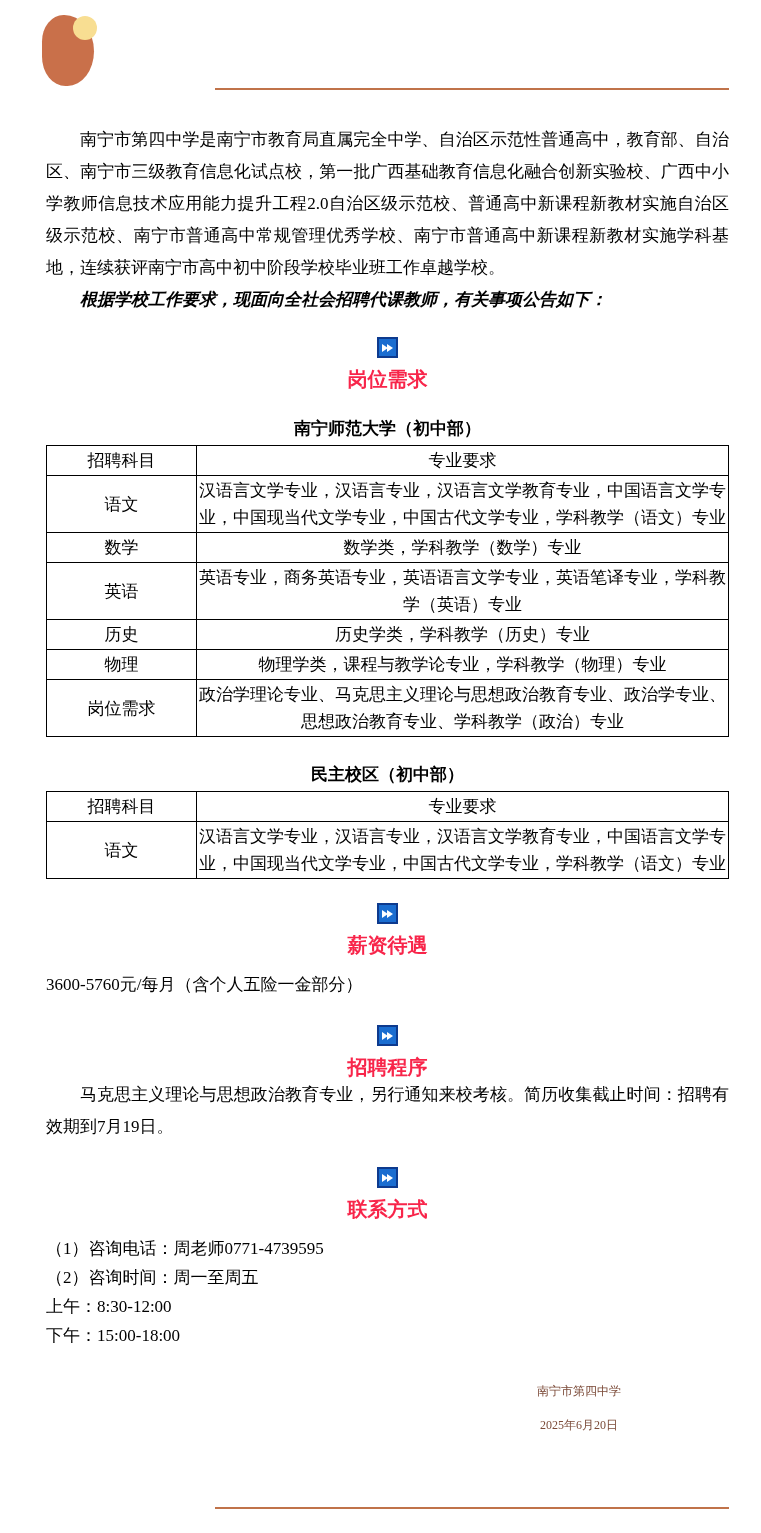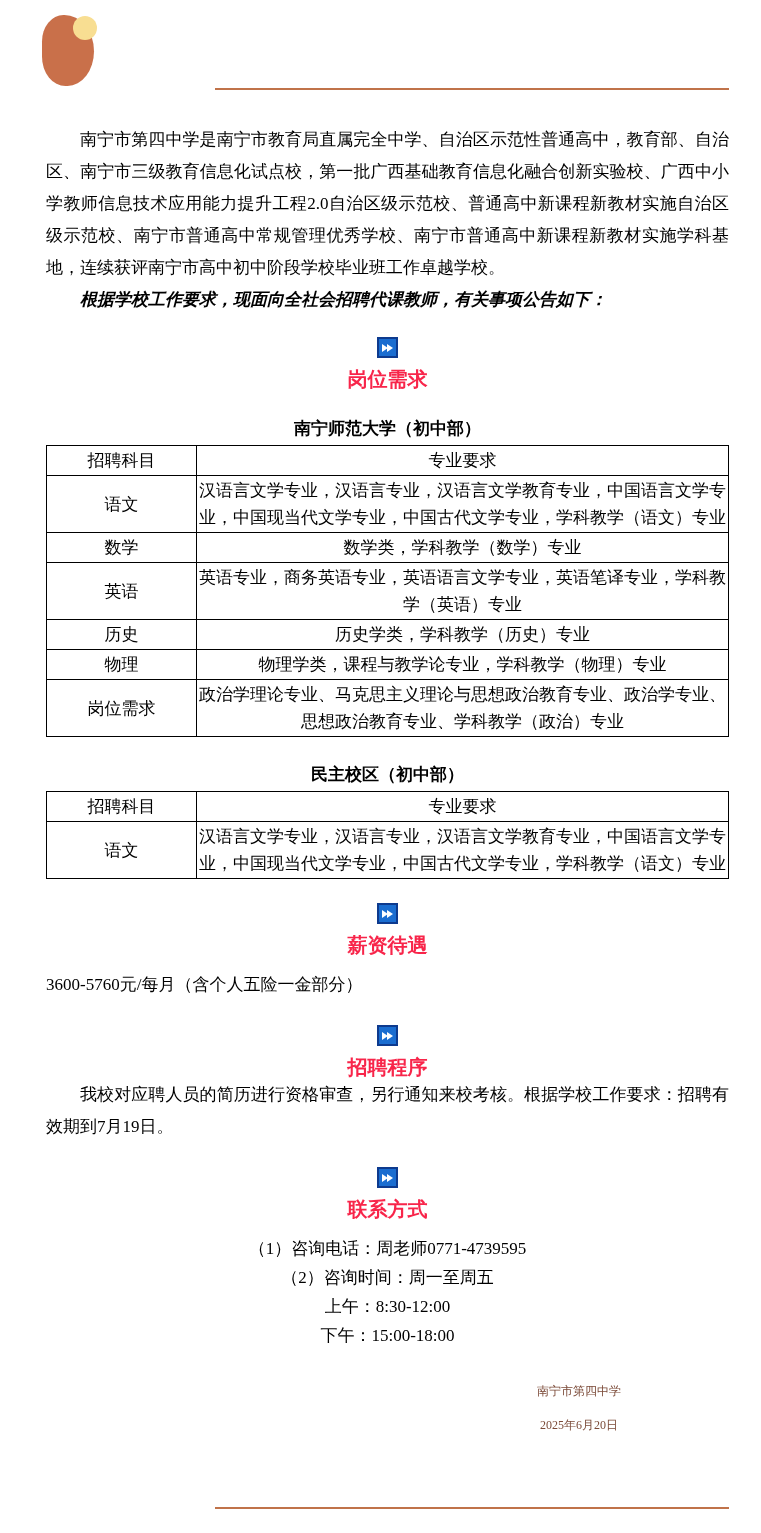--- a/index.html
+++ b/index.html
@@ -60,21 +60,21 @@
     border: 1px solid #000; text-align: center; vertical-align: middle;
     font-weight: normal; font-size: 17px; line-height: 27px; padding: 1px 0;
   }
   col.subject-col { width: 150px; }
   .salary-line { margin-top: 12px; line-height: 32px; }
   .proc-para { margin-top: 12px; }
   .proc-p2 { line-height: 32px; }
   .b { font-weight: bold; }
   .mono { font-family: "DejaVu Sans Mono", monospace; font-size: 16px; }
   .contact-list { margin-top: 13px; }
-  .contact-line { line-height: 29px; text-align: center; }
+  .contact-line { line-height: 29px; }
   .signature {
     margin: 24px 43px 0 auto; width: 214px; text-align: center;
     line-height: 34px; font-size: 12px;
     color: var(--signature-brown, #7b4a38);
   }
 </style>
 </head>
 <body>
 
 <div class="page">
@@ -169,21 +169,21 @@
     </div>
     <p class="salary-line">3600-5760元/每月（含个人五险一金部分）</p>
 
     <div class="sec-head">
       <span class="ff-icon">
           <i></i>
           <i></i>
         </span>
       <span class="sec-title">招聘程序</span>
     </div>
-    <p class="para proc-p2">我校对应聘人员的简历进行资格审查，另行通知来校考核。根据学校工作要求：招聘有效期到7月19日。</p>
+    <p class="para proc-p2">马克思主义理论与思想政治教育专业，另行通知来校考核。简历收集截止时间：招聘有效期到7月19日。</p>
 
     <div class="sec-head">
       <span class="ff-icon">
           <i></i>
           <i></i>
         </span>
       <span class="sec-title">联系方式</span>
     </div>
     <div class="contact-list">
         <div class="contact-line">（1）咨询电话：周老师0771-4739595</div>

